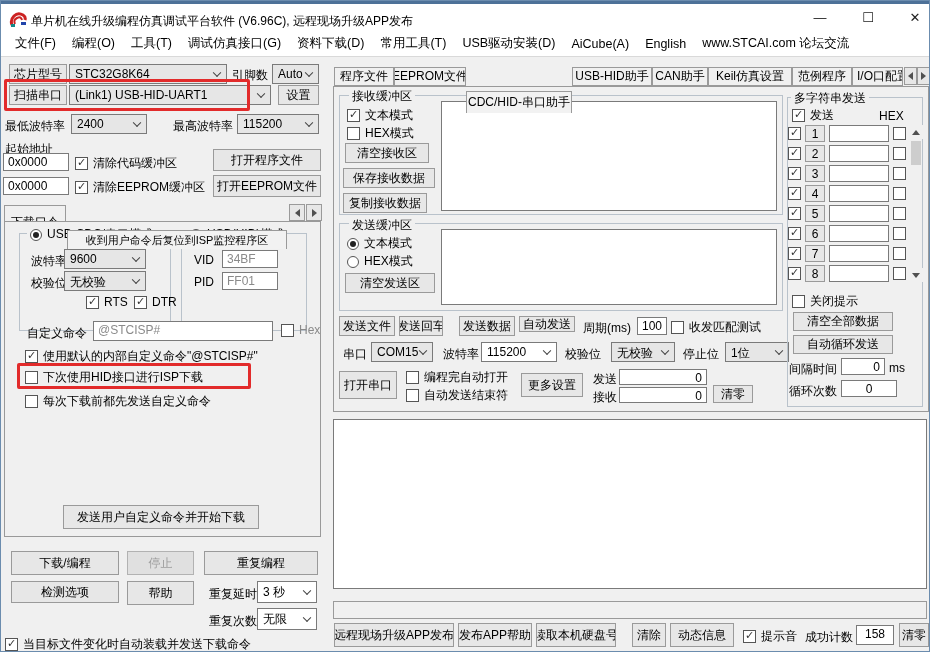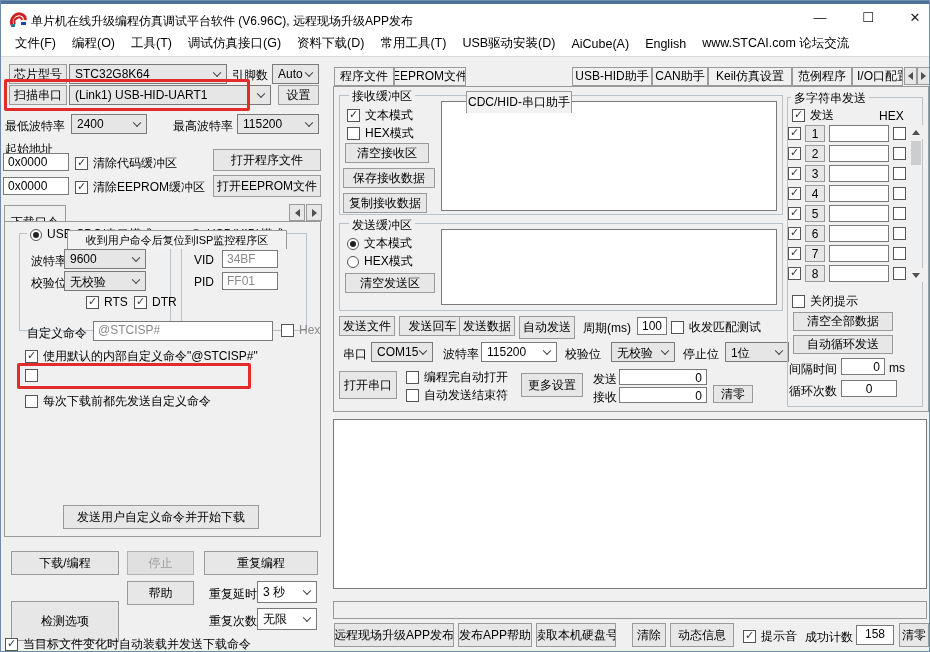--- a/index.html
+++ b/index.html
@@ -152,33 +152,34 @@
         <span>Hex</span>
       </div>
 
     <div class="ck" style="left:24px;top:291px">
         <span class="cb checked"></span>
         <span>使用默认的内部自定义命令"@STCISP#"</span>
       </div>
     <div class="redbox" style="left:16px;top:306px;width:234px;height:26px"></div>
     <div class="ck" style="left:24px;top:312px">
         <span class="cb"></span>
+        <span>下次使用HID接口进行ISP下载</span>
       </div>
     <div class="ck" style="left:24px;top:336px">
         <span class="cb"></span>
         <span>每次下载前都先发送自定义命令</span>
       </div>
 
     <div class="btn" style="left:62px;top:448px;width:196px;height:24px">发送用户自定义命令并开始下载</div>
 
     <div class="btn" style="left:10px;top:494px;width:108px;height:24px">下载/编程</div>
     <div class="btn disabled" style="left:126px;top:494px;width:67px;height:24px">停止</div>
     <div class="btn" style="left:203px;top:494px;width:114px;height:24px">重复编程</div>
 
-    <div class="btn" style="left:10px;top:544px;width:108px;height:40px">检测选项</div>
+    <div class="btn" style="left:10px;top:524px;width:108px;height:22px">检测选项</div>
     <div class="btn" style="left:126px;top:524px;width:67px;height:24px">帮助</div>
     <span class="t" style="left:208px;top:529px">重复延时</span>
     <div class="combo" style="left:256px;top:524px;width:60px;height:22px;background:#fff"><span>3 秒</span><span class="chev"></span></div>
 
     <span class="t" style="left:208px;top:556px">重复次数</span>
     <div class="combo" style="left:256px;top:551px;width:60px;height:22px;background:#fff"><span>无限</span><span class="chev"></span></div>
     <div class="ck" style="left:4px;top:579px">
         <span class="cb checked"></span>
         <span>当目标文件变化时自动装载并发送下载命令</span>
       </div>
@@ -225,23 +226,23 @@
         <span>文本模式</span>
       </div>
     <div class="ck" style="left:16px;top:196px">
         <span class="rb"></span>
         <span>HEX模式</span>
       </div>
     <div class="btn" style="left:14px;top:216px;width:90px;height:20px">清空发送区</div>
     <div class="ta" style="left:110px;top:172px;width:336px;height:76px"></div>
 
     <div class="btn" style="left:8px;top:259px;width:56px;height:20px">发送文件</div>
-    <div class="btn" style="left:68px;top:259px;width:67px;height:20px">发送回车</div>
+    <div class="btn" style="left:68px;top:259px;width:44px;height:20px">发送回车</div>
     <div class="btn" style="left:128px;top:259px;width:56px;height:20px">发送数据</div>
-    <div class="btn" style="left:188px;top:259px;width:56px;height:23px">自动发送</div>
+    <div class="btn" style="left:188px;top:259px;width:56px;height:16px">自动发送</div>
     <span class="t" style="left:252px;top:263px">周期(ms)</span>
     <div class="field num" style="left:306px;top:260px;width:30px;height:18px">100</div>
     <div class="ck" style="left:340px;top:262px">
         <span class="cb"></span>
         <span>收发匹配测试</span>
       </div>
 
     <span class="t" style="left:12px;top:289px">串口</span>
     <div class="combo" style="left:40px;top:285px;width:62px;height:20px"><span>COM15</span><span class="chev"></span></div>
     <span class="t" style="left:112px;top:289px">波特率</span>

